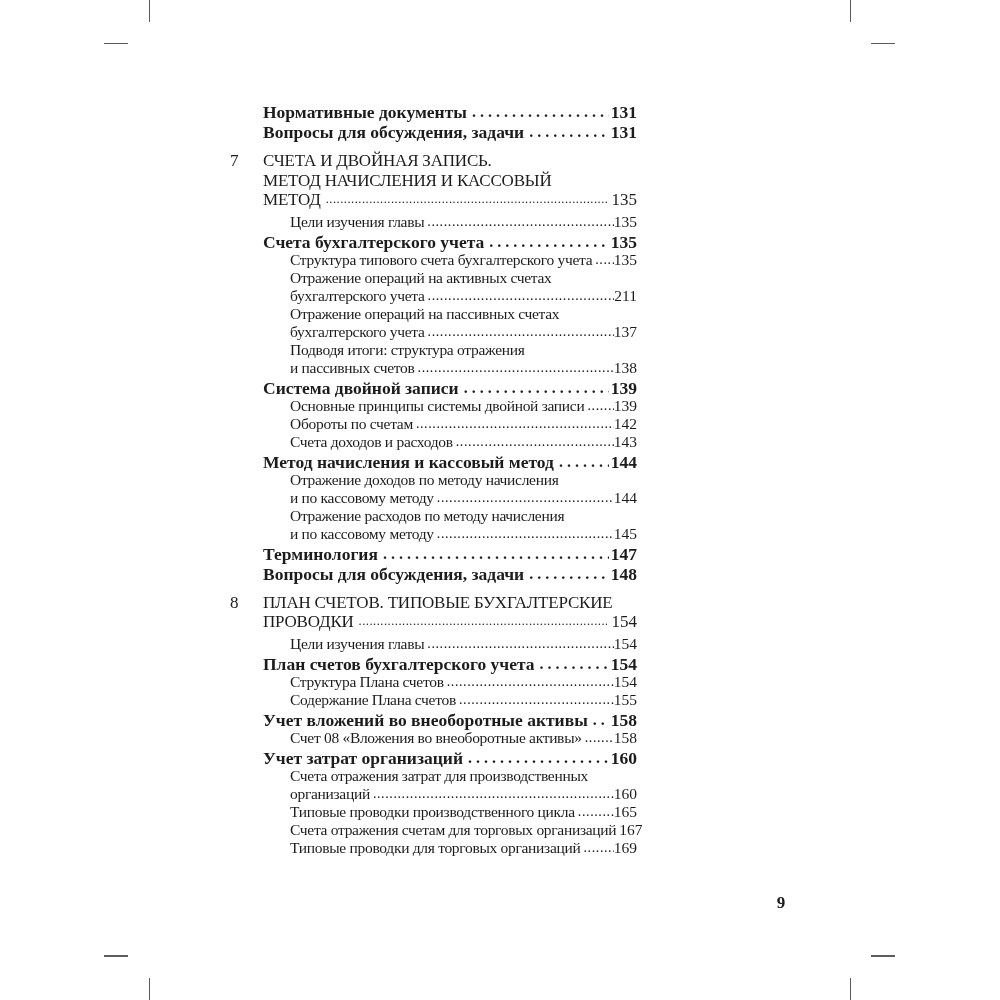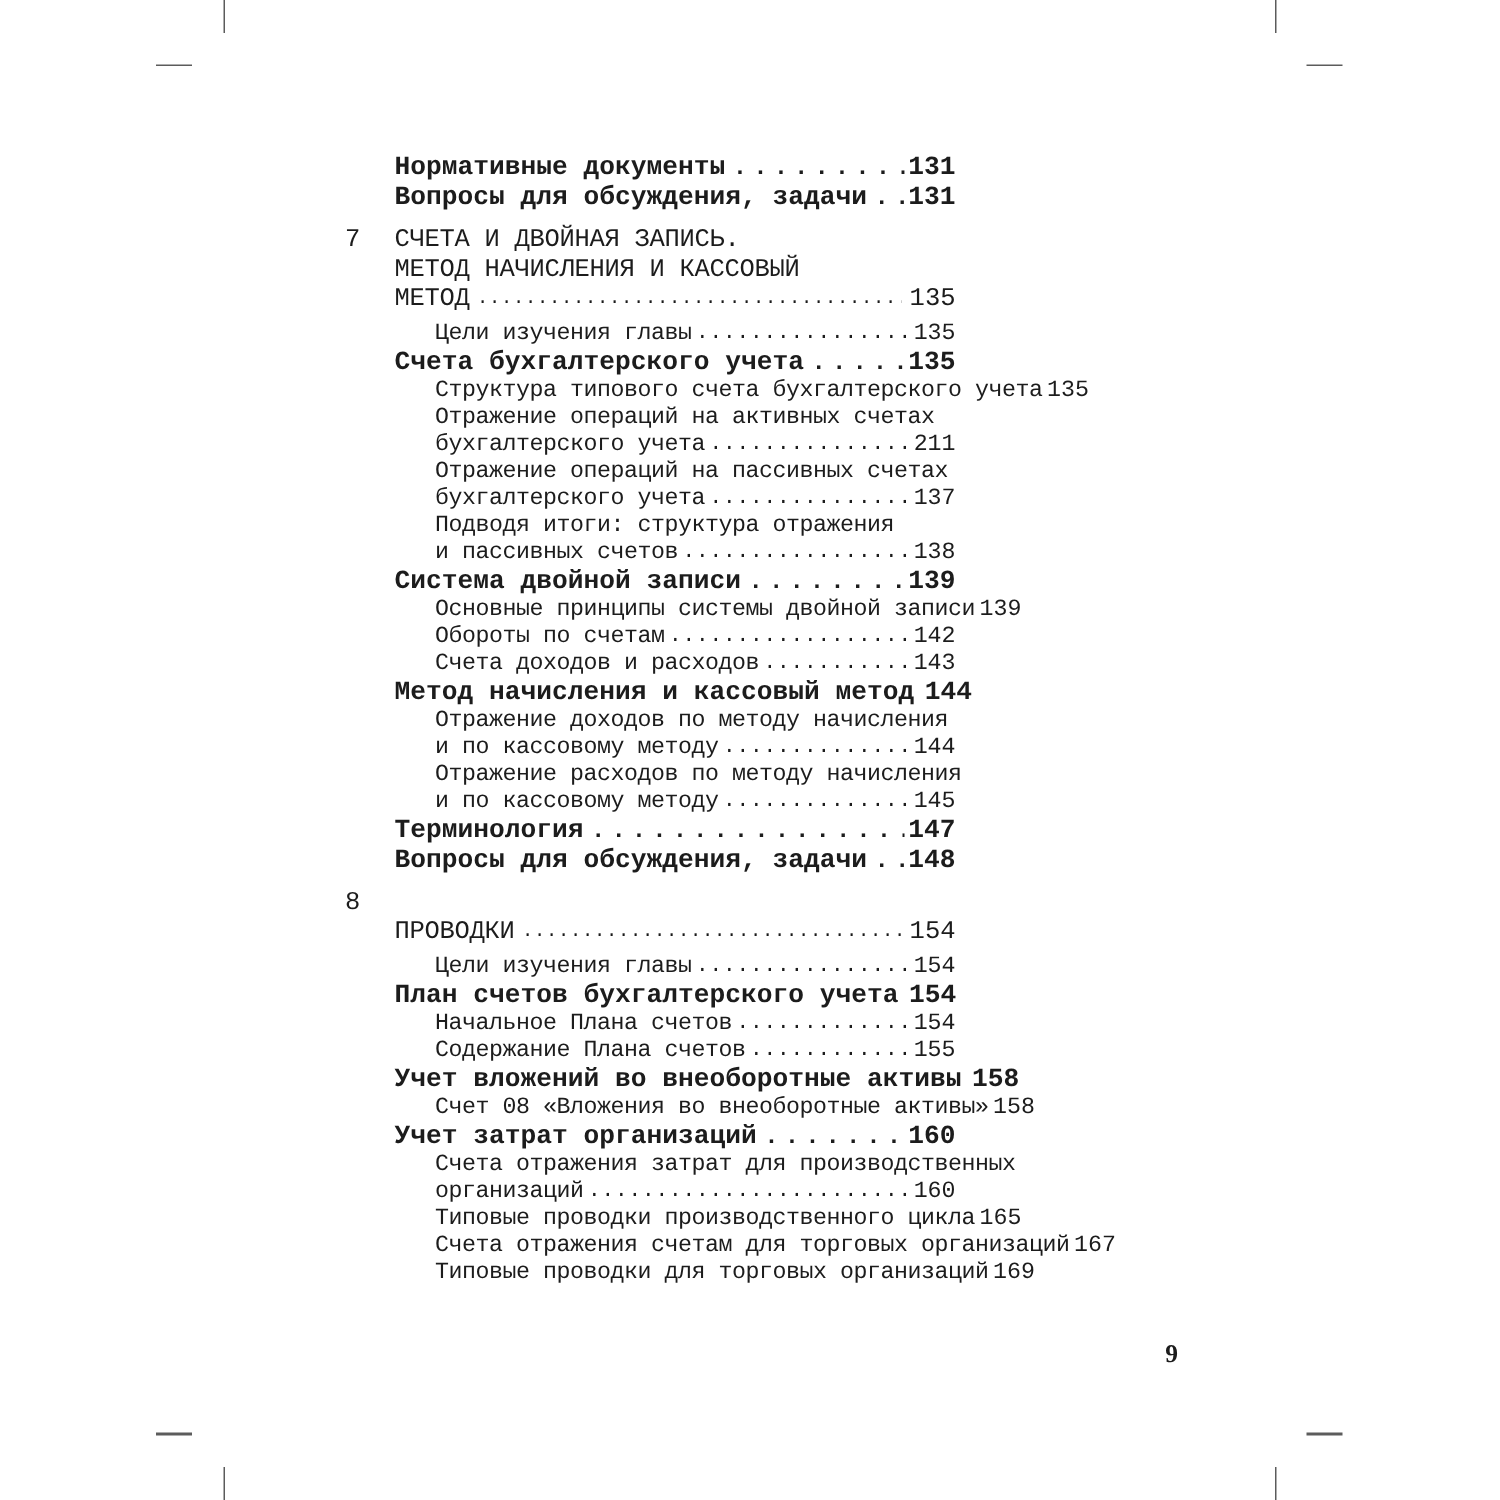--- a/index.html
+++ b/index.html
@@ -37,21 +37,20 @@
     position: absolute;
     left: 230px;
     top: 101px;
     width: 407px;
   }
   .row {
     display: flex;
     align-items: center;
     line-height: 18px;
     white-space: nowrap;
-    font-family: Liberation Mono, monospace;
   }
   .row .txt { flex: 0 0 auto; }
   .row .leader {
     flex: 1 1 auto;
     overflow: hidden;
     min-width: 0;
     color: #1c1c1c;
   }
   .row .pg { flex: 0 0 auto; }
 
@@ -225,39 +224,40 @@
         <span class="leader">......................................................................................................................................................</span>
         <span class="pg">147</span>
       </div>
       <div class="row bold first last">
         <span class="txt">Вопросы для обсуждения, задачи</span>
         <span class="leader">......................................................................................................................................................</span>
         <span class="pg">148</span>
       </div>
       <div class="row chapter first">
         <span class="num">8</span>
+        <span class="txt">ПЛАН СЧЕТОВ. ТИПОВЫЕ БУХГАЛТЕРСКИЕ</span>
       </div>
       <div class="row chapter last">
         <span class="num"></span>
         <span class="txt">ПРОВОДКИ</span>
         <span class="leader">......................................................................................................................................................</span>
         <span class="pg">154</span>
       </div>
       <div class="row sub first last">
         <span class="txt">Цели изучения главы</span>
         <span class="leader">......................................................................................................................................................</span>
         <span class="pg">154</span>
       </div>
       <div class="row bold first last">
         <span class="txt">План счетов бухгалтерского учета</span>
         <span class="leader">......................................................................................................................................................</span>
         <span class="pg">154</span>
       </div>
       <div class="row sub first last">
-        <span class="txt">Начальное Плана счетов</span>
+        <span class="txt">Структура Плана счетов</span>
         <span class="leader">......................................................................................................................................................</span>
         <span class="pg">154</span>
       </div>
       <div class="row sub first last">
         <span class="txt">Содержание Плана счетов</span>
         <span class="leader">......................................................................................................................................................</span>
         <span class="pg">155</span>
       </div>
       <div class="row bold first last">
         <span class="txt">Учет вложений во внеоборотные активы</span>

